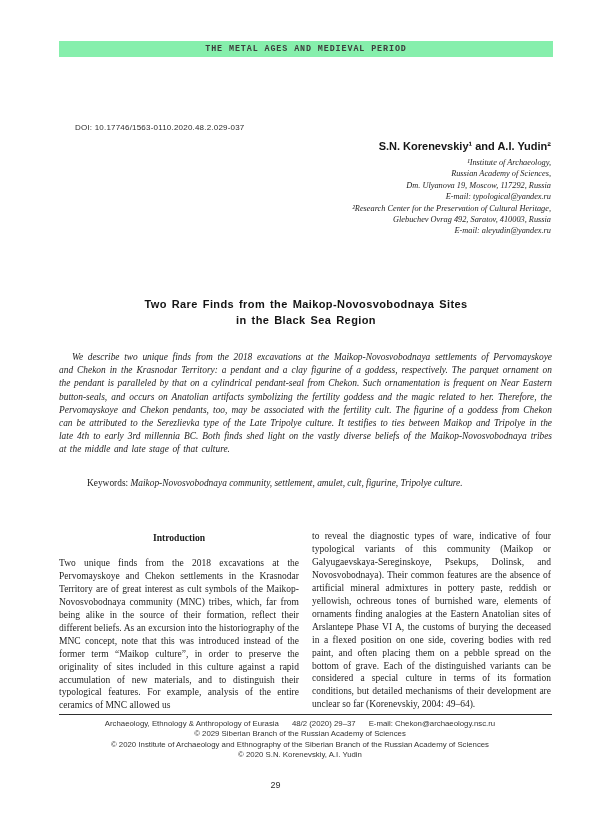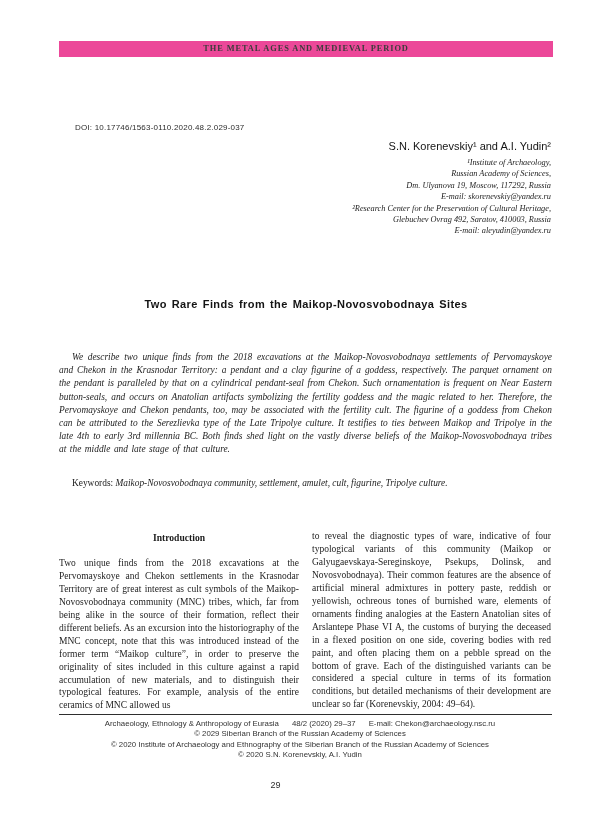--- a/index.html
+++ b/index.html
@@ -11,24 +11,24 @@
     color: #1e1e1e;
     overflow: hidden;
     font-family: "Liberation Serif", serif;
   }
 
   
   .banner {
     position: absolute;
     left: 59px; top: 41px;
     width: 494px; height: 16px;
-    background: #ec4899;
+    background: #86efac;
     text-align: center;
     line-height: 16px;
-    font-family: Liberation Serif, serif;
+    font-family: Liberation Mono, monospace;
     font-size: 8.4px;
     letter-spacing: 0.9px;
     color: #3c3c3c;
     font-weight: 600;
   }
 
   
   .doi {
     position: absolute;
     left: 75px; top: 123px;
@@ -38,21 +38,21 @@
     letter-spacing: 0.2px;
   }
 
   
   .authors {
     position: absolute;
     left: 100px; top: 140px;
     width: 451px;
     text-align: right;
     font-family: "Liberation Sans", sans-serif;
-    font-weight: normal;
+    font-weight: bold;
     font-size: 11px;
     color: #161616;
   }
   .affiliations {
     position: absolute;
     left: 100px; top: 157px;
     width: 451px;
     text-align: right;
     font-family: "Liberation Serif", serif;
     font-style: italic;
@@ -88,21 +88,21 @@
     line-height: 13.2px;
     text-align: justify;
     text-indent: 13px;
     word-spacing: 1.2px;
     color: #1c1c1c;
   }
 
   
   .keywords {
     position: absolute;
-    left: 59px; top: 477px;
+    left: 74px; top: 477px;
     width: 493px;
     font-family: "Liberation Serif", serif;
     font-size: 9.4px;
     line-height: 13px;
     text-indent: 13px;
     color: #1c1c1c;
   }
   .keywords .kw-text { font-style: italic; }
 
   
@@ -169,28 +169,29 @@
   <div class="banner">THE METAL AGES AND MEDIEVAL PERIOD</div>
 
   <div class="doi">DOI: 10.17746/1563-0110.2020.48.2.029-037</div>
 
   <div class="authors">S.N. Korenevskiy¹ and A.I. Yudin²</div>
 
   <div class="affiliations">
     <div>¹Institute of Archaeology,</div>
     <div>Russian Academy of Sciences,</div>
     <div>Dm. Ulyanova 19, Moscow, 117292, Russia</div>
-    <div>E-mail: skorenevskiy@yandex.ru</div>
+    <div>E-mail: typological@yandex.ru</div>
     <div>²Research Center for the Preservation of Cultural Heritage,</div>
     <div>Glebuchev Ovrag 492, Saratov, 410003, Russia</div>
     <div>E-mail: aleyudin@yandex.ru</div>
   </div>
 
   <div class="title">
     <div>Two Rare Finds from the Maikop-Novosvobodnaya Sites</div>
+    <div>in the Black Sea Region</div>
   </div>
 
   <div class="abstract">We describe two unique finds from the 2018 excavations at the Maikop-Novosvobodnaya settlements of Pervomayskoye and Chekon in the Krasnodar Territory: a pendant and a clay figurine of a goddess, respectively. The parquet ornament on the pendant is paralleled by that on a cylindrical pendant-seal from Chekon. Such ornamentation is frequent on Near Eastern button-seals, and occurs on Anatolian artifacts symbolizing the fertility goddess and the magic related to her. Therefore, the Pervomayskoye and Chekon pendants, too, may be associated with the fertility cult. The figurine of a goddess from Chekon can be attributed to the Serezlievka type of the Late Tripolye culture. It testifies to ties between Maikop and Tripolye in the late 4th to early 3rd millennia BC. Both finds shed light on the vastly diverse beliefs of the Maikop-Novosvobodnaya tribes at the middle and late stage of that culture.</div>
 
   <div class="keywords"><span class="kw-label">Keywords:</span><span class="kw-text"> Maikop-Novosvobodnaya community, settlement, amulet, cult, figurine, Tripolye culture.</span></div>
 
   <div class="col col-left">
     <div class="section-heading">Introduction</div>
     <div>Two unique finds from the 2018 excavations at the Pervomayskoye and Chekon settlements in the Krasnodar Territory are of great interest as cult symbols of the Maikop-Novosvobodnaya community (MNC) tribes, which, far from being alike in the source of their formation, reflect their different beliefs. As an excursion into the historiography of the MNC concept, note that this was introduced instead of the former term “Maikop culture”, in order to preserve the originality of sites included in this culture against a rapid accumulation of new materials, and to distinguish their typological features. For example, analysis of the entire ceramics of MNC allowed us</div>
   </div>

